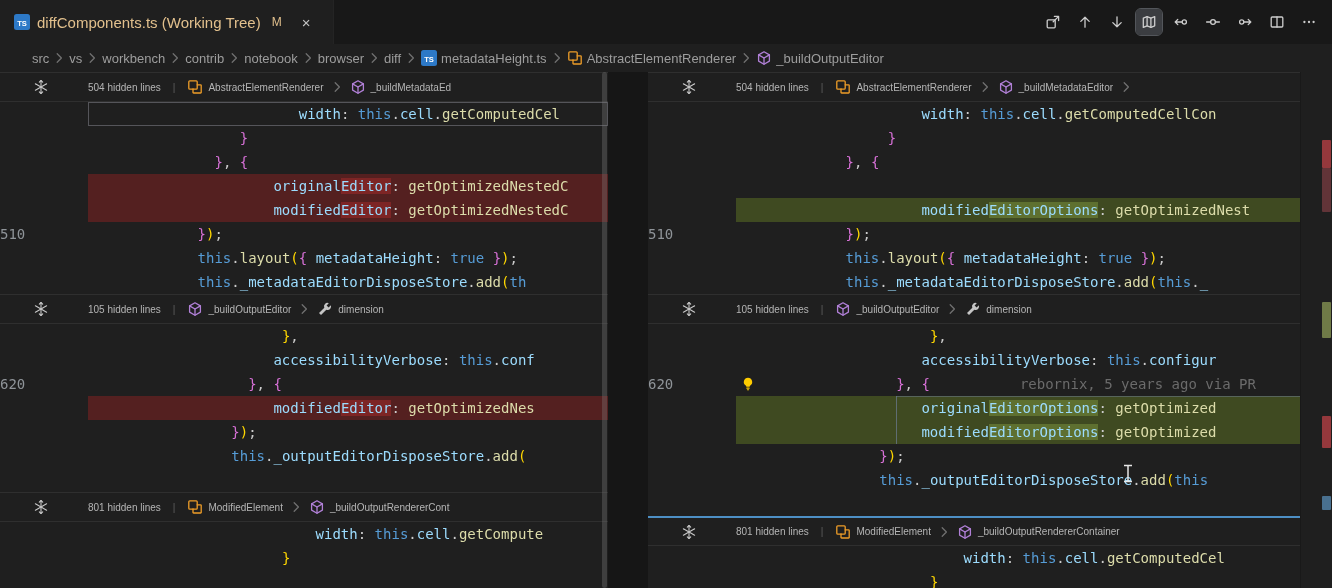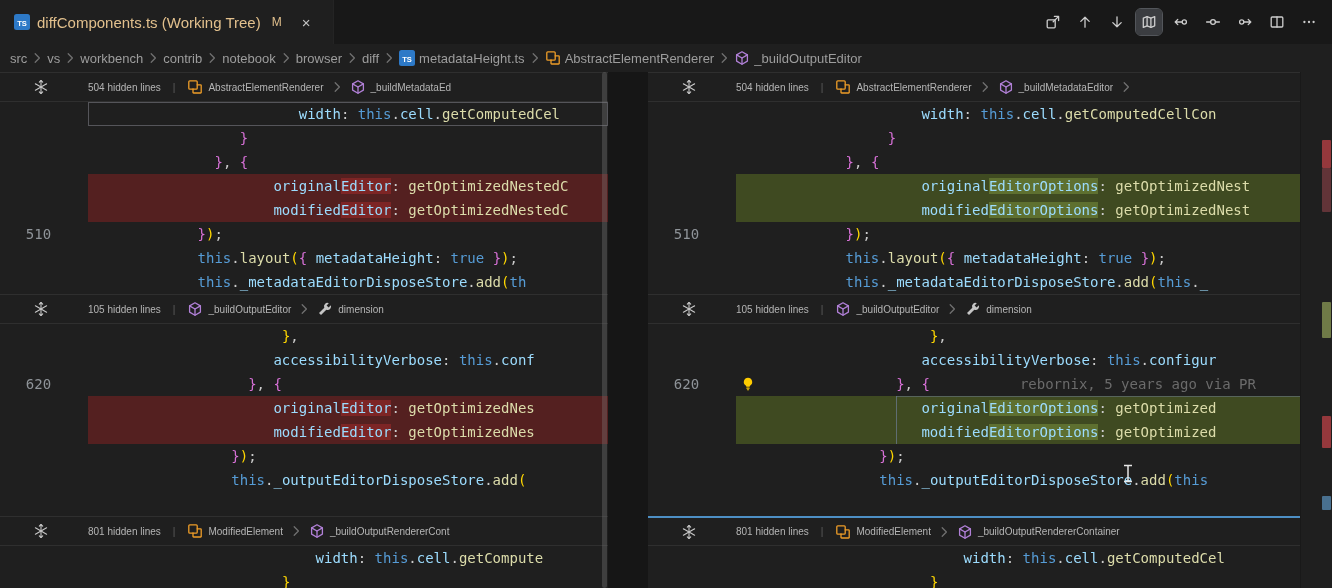--- a/index.html
+++ b/index.html
@@ -20,36 +20,36 @@
     background:var(--editor-background);border-right:1px solid #242424;cursor:pointer}
   .tab-label{color:var(--modified-badge);font-size:15px;white-space:nowrap}
   .tab-badge{color:var(--modified-badge);font-size:12px;margin-left:4px}
   .tab-close{color:#c5c5c5;font-size:15px;margin-left:8px;padding:1px 5px;border-radius:4px;cursor:pointer}
   .toolbar{margin-left:auto;display:flex;align-items:center;padding-right:10px}
   .tbtn{width:26px;height:26px;border-radius:5px;display:flex;align-items:center;justify-content:center;
     margin-left:6px;cursor:pointer}
   .tbtn.active{background:#3b3d41;outline:1px solid #53565b}
 
   
-  .breadcrumbs{height:28px;display:flex;align-items:center;padding-left:10px;font-size:13px;
+  .breadcrumbs{height:28px;display:flex;align-items:center;padding-left:32px;font-size:13px;
     color:#9d9d9d;background:var(--editor-background);gap:2px;white-space:nowrap}
   .crumb{display:flex;align-items:center;gap:4px;cursor:pointer}
 
   
   .editor{display:flex;height:516px;position:relative}
   .pane{position:relative;background:var(--editor-background);overflow:hidden}
   #pane-left{width:608px}
   .sash{width:40px;background:#161616;cursor:col-resize}
   #pane-right{width:652px}
   .ruler{width:32px;background:var(--editor-background);position:relative;border-left:1px solid #191919}
   .mark{position:absolute;right:1px;width:9px;border-radius:1px}
 
   .row{display:flex;height:24px;line-height:24px;position:relative;
     font-family:"DejaVu Sans Mono","Liberation Mono",monospace;font-size:14px}
-  .lnum{flex:none;width:88px;text-align:center;padding-right:11px;color:#8f9499}
+  .lnum{flex:none;width:88px;text-align:left;padding-right:11px;color:#8f9499}
   .code{flex:1;white-space:pre;overflow:hidden;color:#ccc;position:relative}
   .row.del .code{background:var(--deleted-line)}
   .row.ins .code{background:var(--inserted-line)}
   .row.del .hl{background:var(--deleted-word)}
   .row.ins .hl{background:var(--inserted-word)}
   .row.boxed .code{box-shadow:inset 0 0 0 1px #55555a}
   .c-d{color:#cccccc}.c-k{color:#569cd6}.c-v{color:#9cdcfe}.c-f{color:#dcdcaa}
   .c-y{color:#ffd700}.c-m{color:#d670d6}
   .ghost{color:#6b6b6b;margin-left:90px}
   .bulb{position:absolute;left:92px;top:4px}
@@ -350,24 +350,20 @@
       <div class="row">
         <span class="lnum"></span>
         <span class="code">                      <span class="c-v">accessibilityVerbose</span><span class="c-d">: </span><span class="c-k">this</span><span class="c-d">.</span><span class="c-v">conf</span></span>
       </div>
       <div class="row">
         <span class="lnum">620</span>
         <span class="code">                   <span class="c-m">}</span><span class="c-d">, </span><span class="c-m">{</span></span>
       </div>
       <div class="row del">
         <span class="lnum"></span>
-        <span class="code">                      <span class="c-v">original</span><span class="c-v hl">Editor</span><span class="c-d">: </span><span class="c-f">getOptimizedNes</span></span>
-      </div>
-      <div class="row del">
-        <span class="lnum"></span>
         <span class="code">                      <span class="c-v">modified</span><span class="c-v hl">Editor</span><span class="c-d">: </span><span class="c-f">getOptimizedNes</span></span>
       </div>
       <div class="row">
         <span class="lnum"></span>
         <span class="code">                 <span class="c-m">}</span><span class="c-y">)</span><span class="c-d">;</span></span>
       </div>
       <div class="row">
         <span class="lnum"></span>
         <span class="code">                 <span class="c-k">this</span><span class="c-d">.</span><span class="c-v">_outputEditorDisposeStore</span><span class="c-d">.</span><span class="c-f">add</span><span class="c-y">(</span></span>
       </div>
@@ -470,21 +466,20 @@
       <div class="row">
         <span class="lnum"></span>
         <span class="code">                  <span class="c-m">}</span></span>
       </div>
       <div class="row">
         <span class="lnum"></span>
         <span class="code">             <span class="c-m">}</span><span class="c-d">, </span><span class="c-m">{</span></span>
       </div>
       <div class="row ins">
         <span class="lnum"></span>
-        <span class="code">                      <span class="c-v">original</span><span class="c-v hl">EditorOptions</span><span class="c-d">: </span><span class="c-f">getOptimizedNest</span></span>
       </div>
       <div class="row ins">
         <span class="lnum"></span>
         <span class="code">                      <span class="c-v">modified</span><span class="c-v hl">EditorOptions</span><span class="c-d">: </span><span class="c-f">getOptimizedNest</span></span>
       </div>
       <div class="row">
         <span class="lnum">510</span>
         <span class="code">             <span class="c-m">}</span><span class="c-y">)</span><span class="c-d">;</span></span>
       </div>
       <div class="row">

